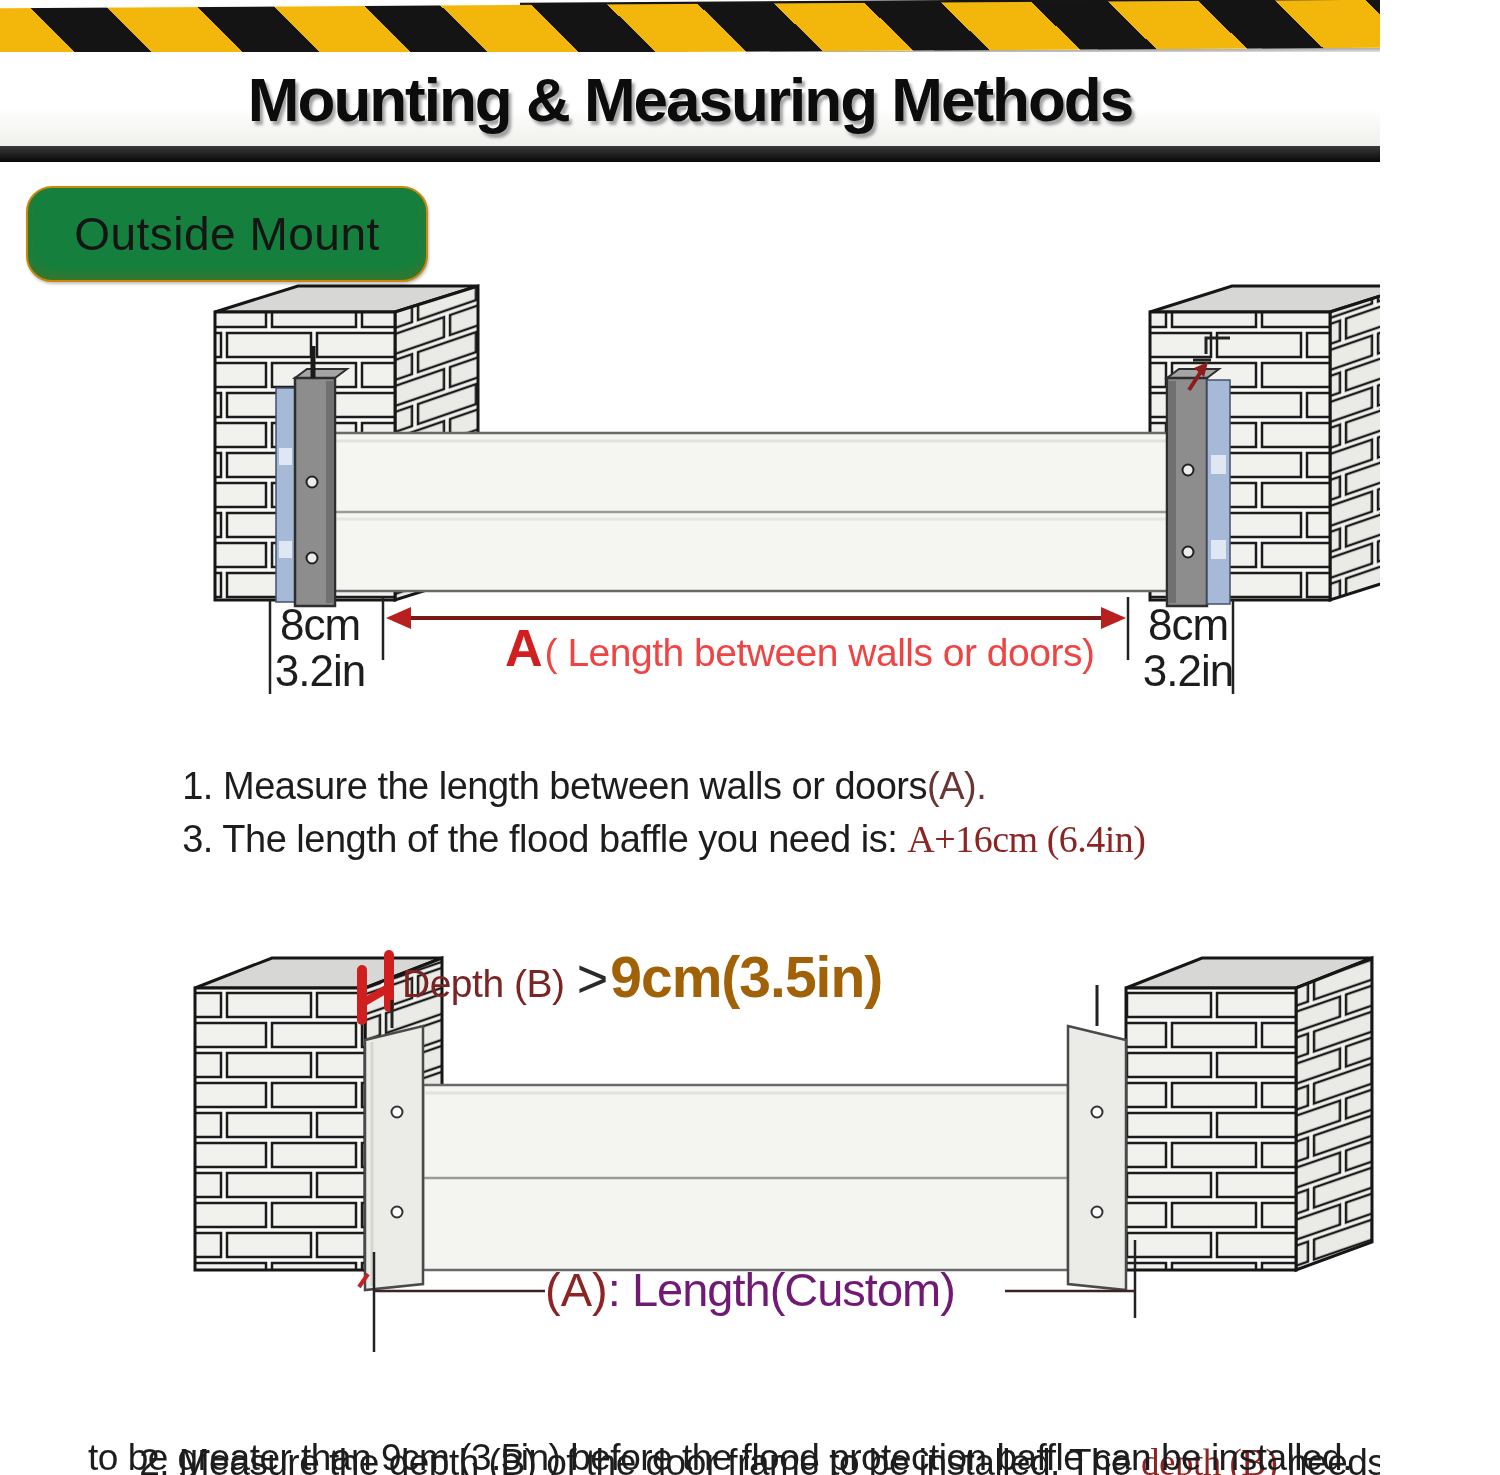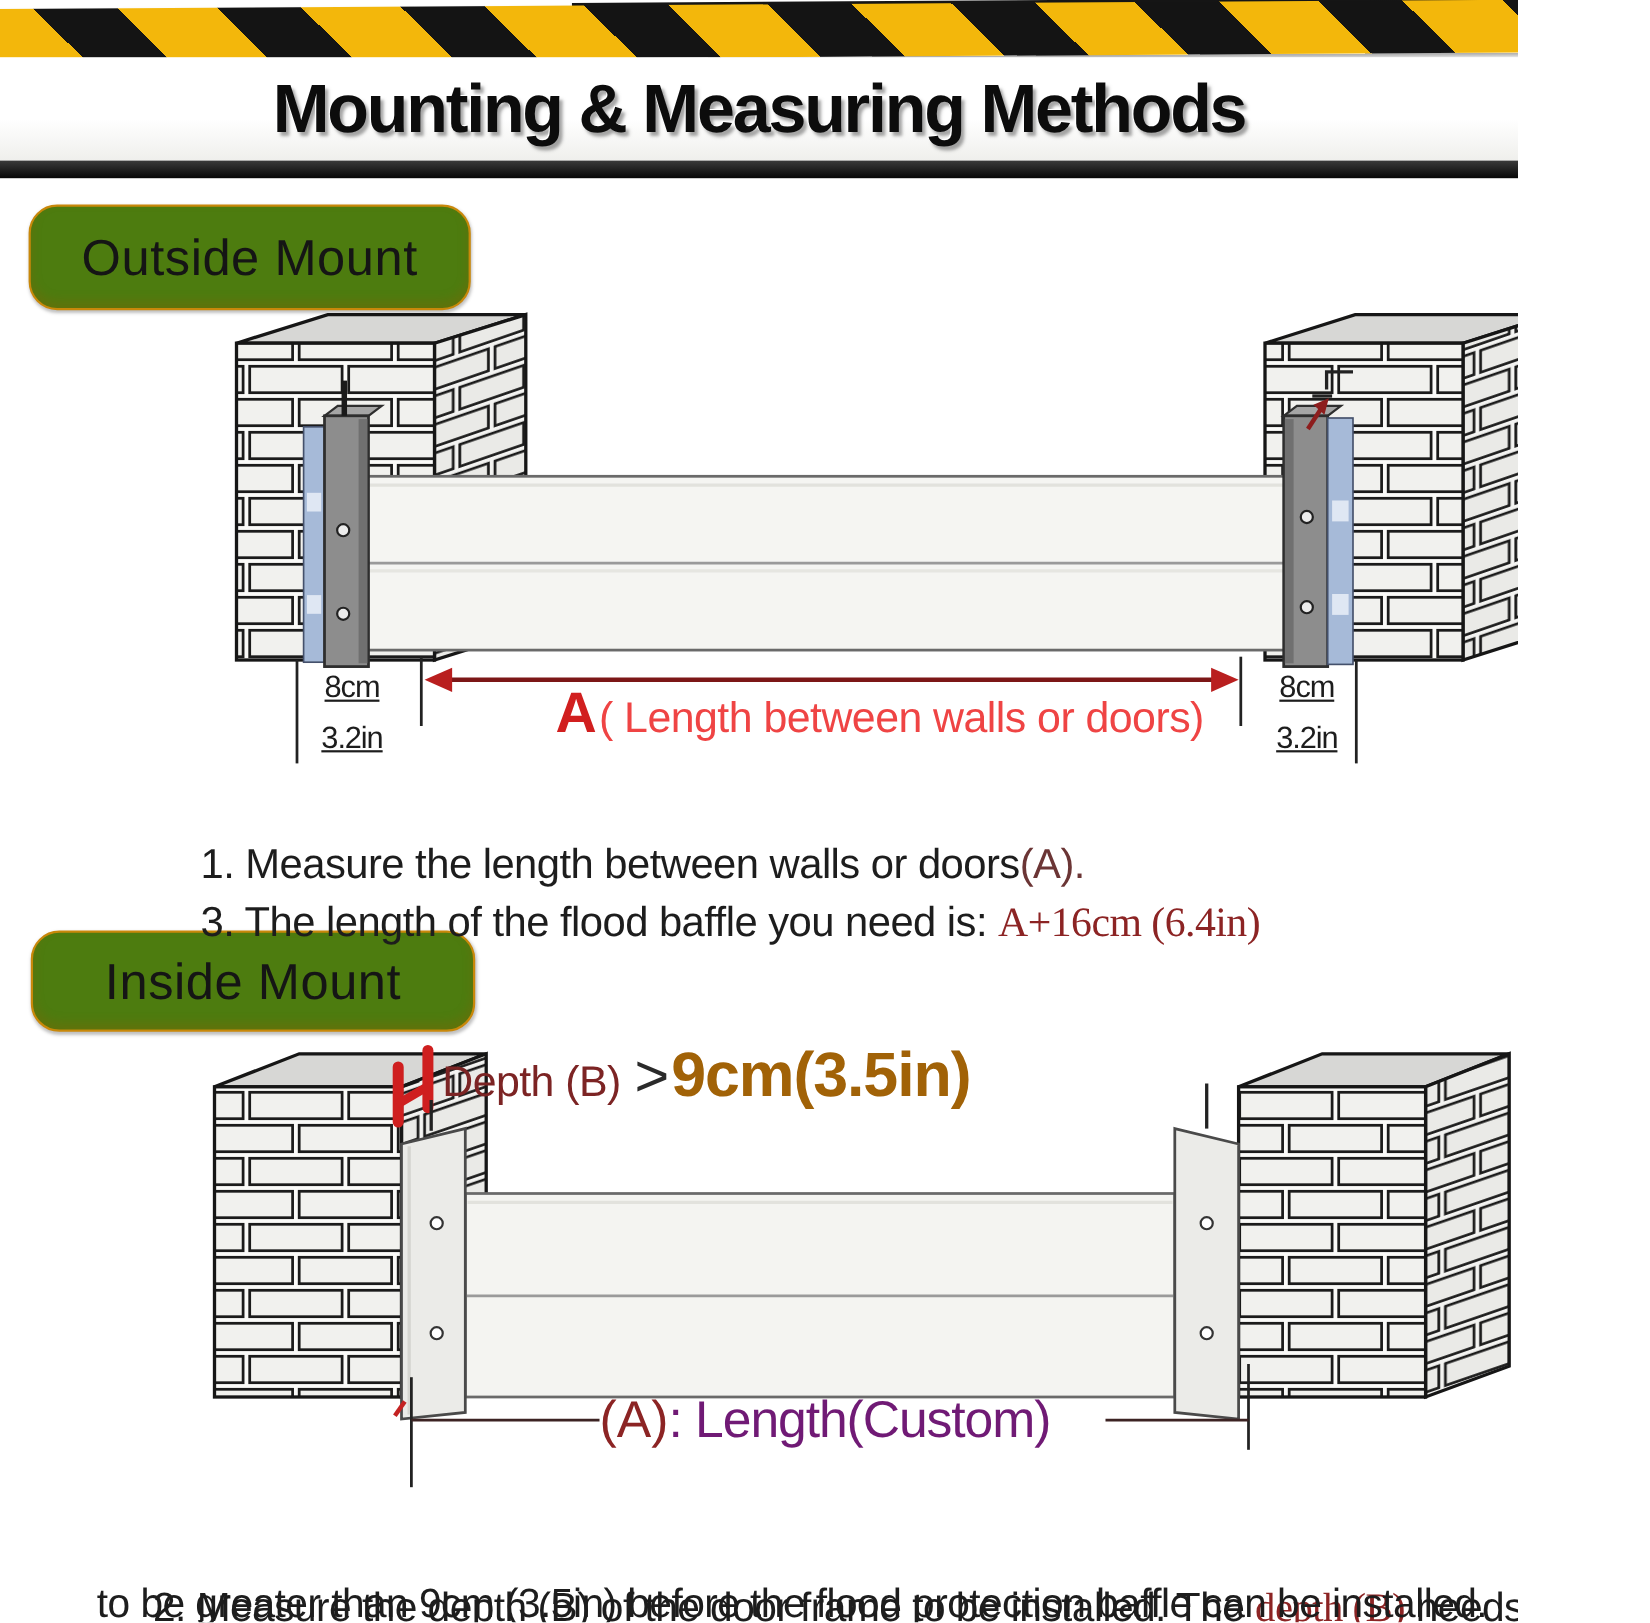--- a/index.html
+++ b/index.html
@@ -13,32 +13,32 @@
         transform:rotate(-0.35deg);box-shadow:0 3px 4px rgba(0,0,0,0.35);}
   .banner{position:absolute;top:52px;left:0;right:0;height:94px;
           background:linear-gradient(#ffffff 60%,#efefec);}
   .page-title{width:100%;text-align:center;line-height:96px;font-size:62px;font-weight:bold;
           letter-spacing:-2px;color:#0c0c0c;
           text-shadow:-1px -1px 0 #ffffff, 3px 4px 3px rgba(90,90,90,0.55);}
   .black-bar{position:absolute;top:146px;left:0;right:0;height:16px;
           background:linear-gradient(#3a3a3a,#070707);}
 
   
-  .badge{position:absolute;background:#4d7c0f;border:2px solid #c9880a;border-radius:26px;
+  .badge{position:absolute;background:#15803d;border:2px solid #c9880a;border-radius:26px;
          display:flex;align-items:center;justify-content:center;color:#151515;
          font-size:46px;letter-spacing:0.5px;
          box-shadow:inset 0 -6px 10px rgba(150,90,0,0.28), 1px 2px 3px rgba(0,0,0,0.25);}
   #badge-outside{left:26px;top:186px;width:398px;height:92px;}
   #badge-inside{left:28px;top:846px;width:400px;height:88px;}
 
   
   .diagram-svg{position:absolute;left:0;top:0;width:1500px;height:1475px;}
 
   
-  .dim{position:absolute;font-size:28px;color:#1d1d1d;text-align:center;line-height:46px;letter-spacing:-1px;text-decoration:underline;}
+  .dim{position:absolute;font-size:44px;color:#1d1d1d;text-align:center;line-height:46px;letter-spacing:-1px;}
   #dim-left{left:262px;top:602px;width:116px;}
   #dim-right{left:1130px;top:602px;width:116px;}
 
   .spanlabel{position:absolute;display:flex;align-items:baseline;white-space:pre;}
   #span-outside{left:505px;top:622px;}
   .span-a{color:#d11f1f;font-weight:bold;font-size:52px;margin-right:2px;line-height:1;}
   .span-rest{font-size:39px;color:#ef4444;letter-spacing:-0.5px;}
 
   #depth-note{left:402px;top:944px;}
   .depth-label{font-size:39px;color:#7c2424;letter-spacing:-0.5px;}
@@ -204,21 +204,20 @@
       <g>
         <line x1="374" y1="1252" x2="374" y2="1352" stroke="#222222" stroke-width="2.5"></line>
         <line x1="1135" y1="1240" x2="1135" y2="1318" stroke="#222222" stroke-width="2.5"></line>
         <line x1="374" y1="1291" x2="545" y2="1291" stroke="#3c2323" stroke-width="2.5"></line>
         <line x1="1005" y1="1291" x2="1135" y2="1291" stroke="#3c2323" stroke-width="2.5"></line>
       </g>
     </g>
   </svg>
 
   <div class="badge" id="badge-outside">Outside Mount</div>
-  <div class="badge" id="badge-inside">Inside Mount</div>
 
   <div class="dim" id="dim-left">
     <div>8cm</div>
     <div>3.2in</div>
   </div>
   <div class="dim" id="dim-right">
     <div>8cm</div>
     <div>3.2in</div>
   </div>
 

